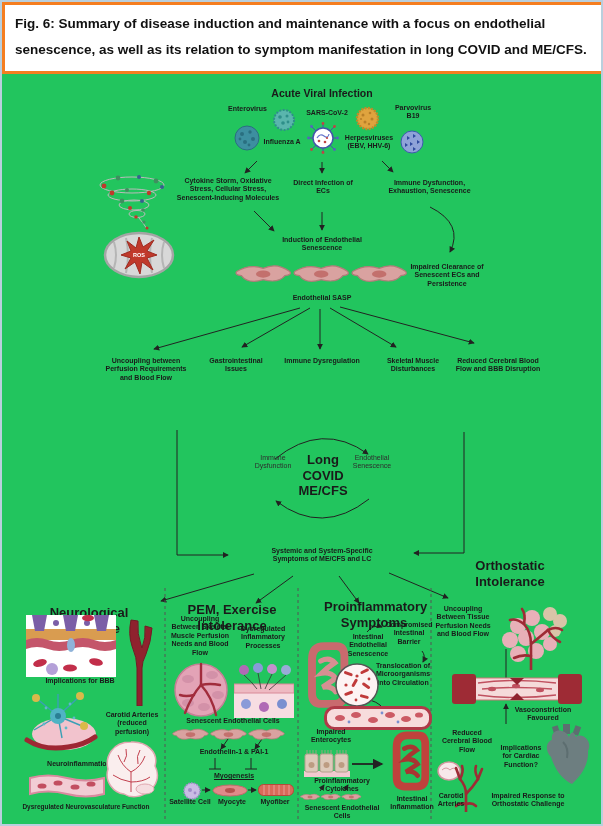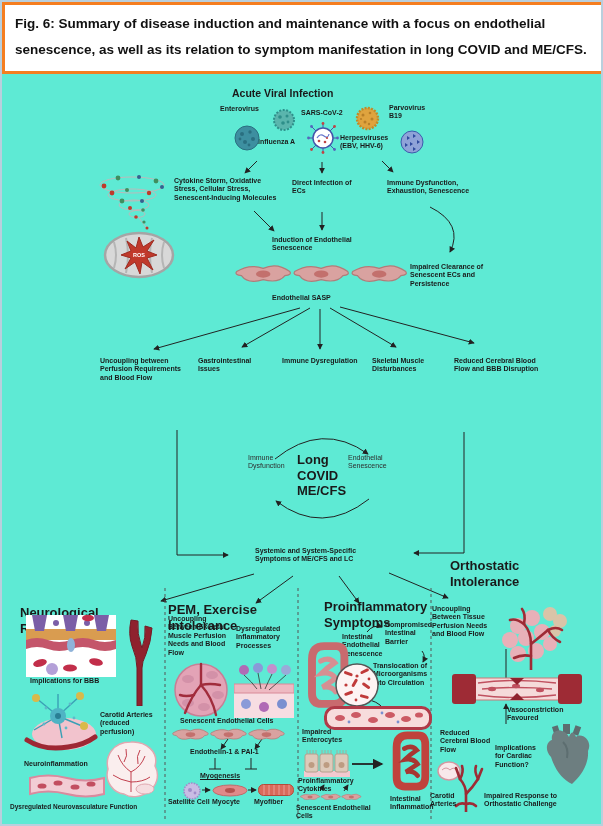--- a/index.html
+++ b/index.html
@@ -1,22 +1,22 @@
 <!DOCTYPE html>
 <html><head>
 <meta charset="utf-8">
 <style>
   html,body{margin:0;padding:0;background:#fff;}
   #wrap{position:relative;width:603px;height:826px;box-sizing:border-box;
-        border:2px solid #b9cfdd;background:#5eead4;overflow:hidden;
+        border:2px solid #b9cfdd;background:#22c55e;overflow:hidden;
         font-family:"Liberation Sans",sans-serif;}
   #caption{position:absolute;left:0;top:0;width:603px;box-sizing:border-box;
         border:3px solid #f57e20;background:#fff;padding:6px 12px 8px 10px;
         font-size:13.5px;font-weight:700;line-height:26px;color:#111;}
-  .lbl{position:absolute;font-size:7px;line-height:1.2;
+  .lbl{position:absolute;font-size:7px;line-height:1.2;text-align:center;
        color:#1a1a1a;font-weight:700;}
   .md{font-weight:600;}
   .rg{font-weight:400;color:#2e2e2e;}
   .t10{font-size:10.5px;}
   .t8{font-size:13px;}
   .t65{font-size:6.5px;}
   .u{text-decoration:underline;}
   .abs{position:absolute;}
   svg{display:block;}
   .ar{stroke:#222;stroke-width:1;fill:none;marker-end:url(#ah);}

